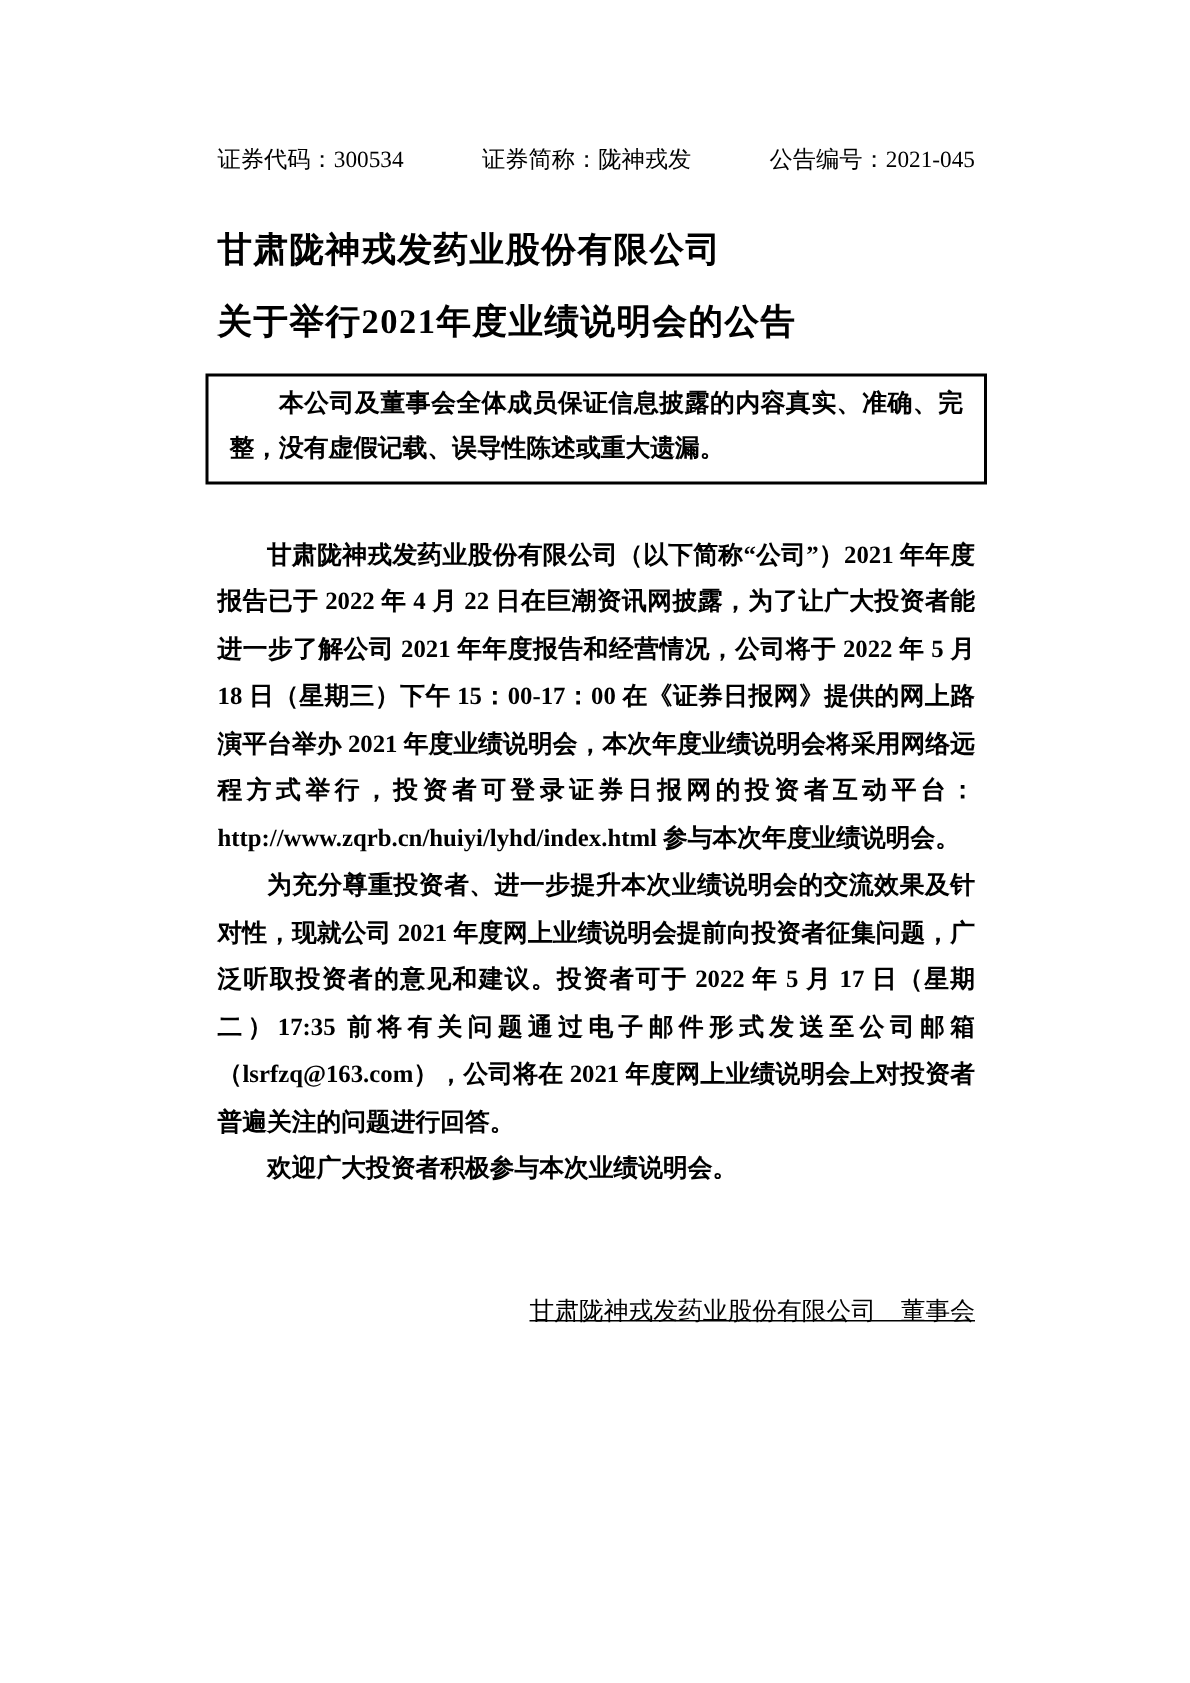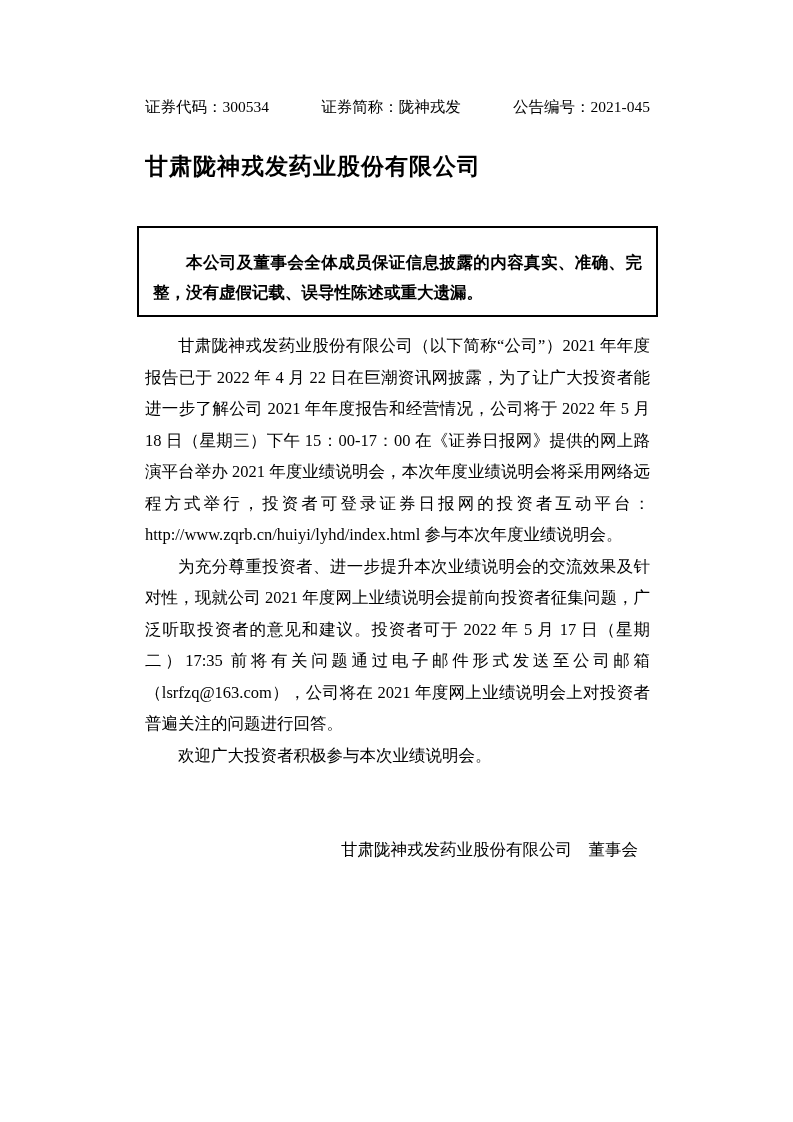--- a/index.html
+++ b/index.html
@@ -33,71 +33,74 @@
     font-size: 23px;
     font-weight: bold;
     line-height: 1.15;
     letter-spacing: 1px;
     font-family: "Liberation Serif", "DejaVu Serif", serif;
   }
   .doc-subtitle {
     margin: 22px 0 0 0;
   }
   .notice-box {
-    margin: 46px -8px 0 -8px;
+    margin: 20px -8px 0 -8px;
     border: 2px solid #000000;
-    padding: 20px 14px 7px 14px;
+    padding: 3px 14px 7px 14px;
     box-sizing: border-box;
   }
   .notice-box p {
     margin: 0;
     font-size: 16.5px;
     font-weight: bold;
     line-height: 30px;
     text-indent: 2em;
     text-align: justify;
   }
   .doc-body {
-    margin-top: 13px;
+    margin-top: 31px;
     font-size: 16.5px;
     line-height: 31.5px;
+    font-weight: bold;
   }
   .doc-body p {
     margin: 0;
     text-indent: 2em;
     text-align: justify;
   }
   .doc-body p.closing {
     margin-top: 31.5px;
   }
   .signature-block {
     margin-top: 63px;
     font-size: 16.5px;
     line-height: 31.5px;
     text-align: right;
   }
   .signature-block p {
-    margin: 12px;
+    margin: 0;
+    text-decoration: underline;
   }
   .signature-block .sig-date {
     padding-right: 3px;
   }
 </style>
 </head>
 <body>
 
 <div class="page">
 
   <div class="doc-header">
     <span>证券代码：300534</span>
     <span>证券简称：陇神戎发</span>
     <span>公告编号：2021-045</span>
   </div>
 
   <h1 class="doc-title">甘肃陇神戎发药业股份有限公司</h1>
+  <h1 class="doc-title doc-subtitle">关于举行2021年度业绩说明会的公告</h1>
 
   <div class="notice-box">
     <p>本公司及董事会全体成员保证信息披露的内容真实、准确、完整，没有虚假记载、误导性陈述或重大遗漏。</p>
   </div>
 
   <div class="doc-body">
     <p>甘肃陇神戎发药业股份有限公司（以下简称“公司”）2021 年年度报告已于 2022 年 4 月 22 日在巨潮资讯网披露，为了让广大投资者能进一步了解公司 2021 年年度报告和经营情况，公司将于 2022 年 5 月 18 日（星期三）下午 15：00-17：00 在《证券日报网》提供的网上路演平台举办 2021 年度业绩说明会，本次年度业绩说明会将采用网络远程方式举行，投资者可登录证券日报网的投资者互动平台：http://www.zqrb.cn/huiyi/lyhd/index.html 参与本次年度业绩说明会。</p>
     <p>为充分尊重投资者、进一步提升本次业绩说明会的交流效果及针对性，现就公司 2021 年度网上业绩说明会提前向投资者征集问题，广泛听取投资者的意见和建议。投资者可于 2022 年 5 月 17 日（星期二）17:35 前将有关问题通过电子邮件形式发送至公司邮箱（lsrfzq@163.com），公司将在 2021 年度网上业绩说明会上对投资者普遍关注的问题进行回答。</p>
     <p>欢迎广大投资者积极参与本次业绩说明会。</p>
   </div>

